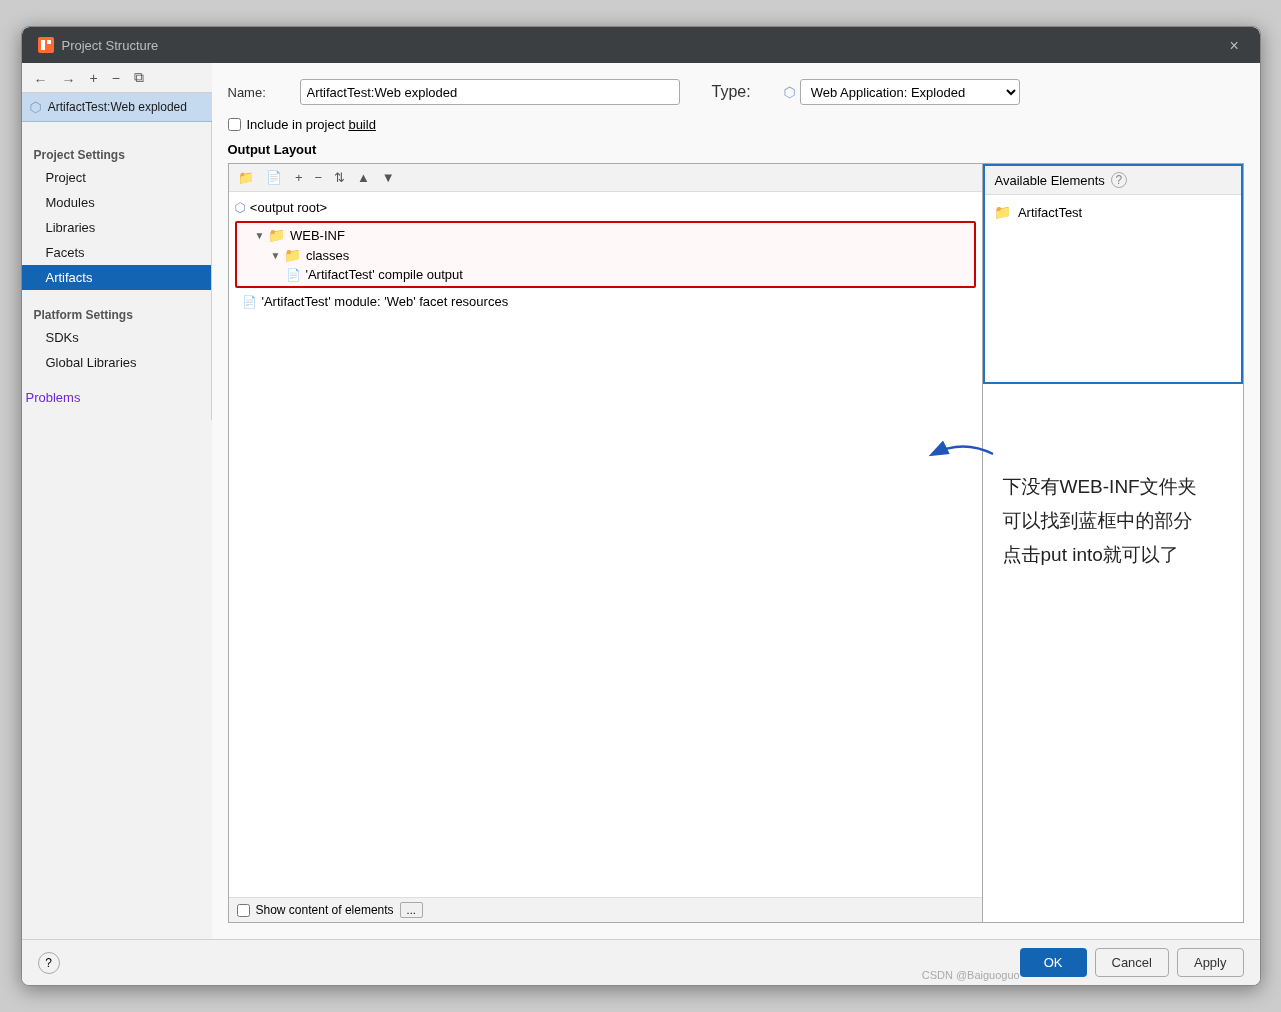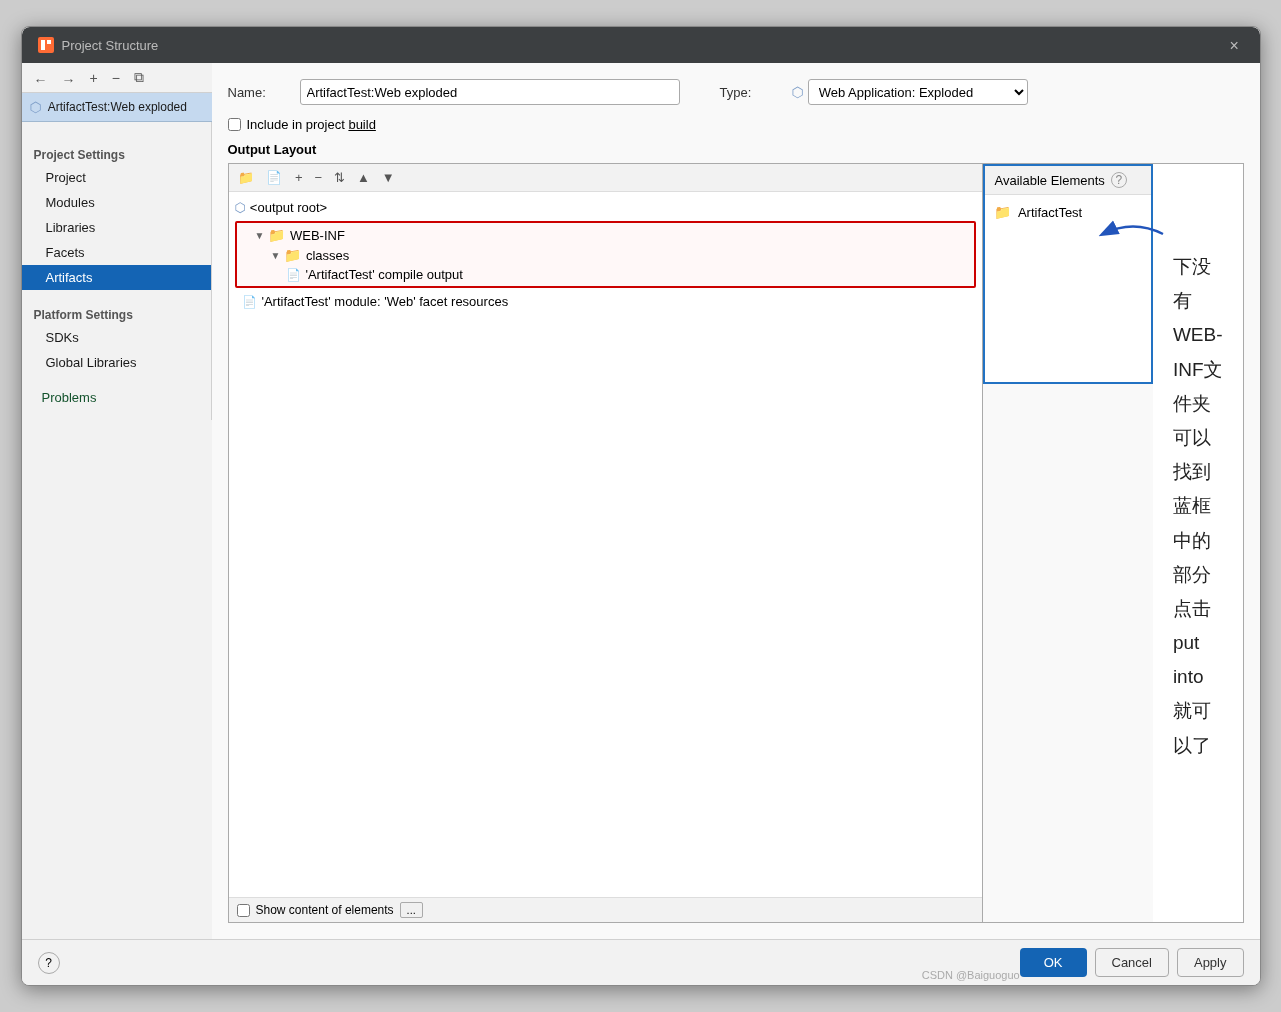--- a/index.html
+++ b/index.html
@@ -133,23 +133,23 @@
       padding: 0 6px;
       font-size: 13px;
       background: white;
       flex: 1;
     }
     .form-input-name {
       width: 380px;
       flex: none;
     }
     .type-label {
-      font-size: 13px;
+      font-size: 16px;
       color: #333;
-      margin-left: 28px;
+      margin-left: 20px;
     }
     .type-select {
       height: 26px;
       border: 1px solid #aaa;
       border-radius: 3px;
       padding: 0 6px;
       font-size: 13px;
       background: white;
       min-width: 220px;
     }
@@ -342,23 +342,23 @@
       border-radius: 50%;
       width: 22px;
       height: 22px;
       cursor: pointer;
       font-size: 12px;
       display: flex;
       align-items: center;
       justify-content: center;
     }
     .problems-item {
-      padding: 5px 12px 5px 20px;
-      cursor: pointer;
-      color: #14532d;
+      padding: 5px 12px 5px 4px;
+      cursor: pointer;
+      color: #6d28d9;
       font-size: 13px;
       margin-top: 10px;
     }
     .input-underline {
       text-decoration: underline;
     }
     .layout-bottom-bar {
       display: flex;
       align-items: center;
       gap: 6px;
@@ -515,21 +515,21 @@
             </div>
           </div>
 
           <div class="layout-bottom-bar">
             <input type="checkbox" id="show-content-cb" style="">
             <label for="show-content-cb" style="font-size:12px; cursor:pointer;">Show content of elements</label>
             <button class="more-btn">...</button>
           </div>
         </div>
 
-        <div style="display:flex; flex-direction:row; width:260px;">
+        <div style="display:flex; flex-direction:column; width:260px;">
 
           <div class="available-panel available-panel-border" style="height:220px;">
             <div class="available-header">
               <span>Available Elements</span>
               <span style="cursor:pointer; color:#888; font-size:12px; border:1px solid #aaa; border-radius:50%; width:16px; height:16px; display:inline-flex; align-items:center; justify-content:center;">?</span>
             </div>
             <div class="available-list">
               <div class="avail-item">
                 <span class="folder-icon">📁</span>
                 <span>ArtifactTest</span>

